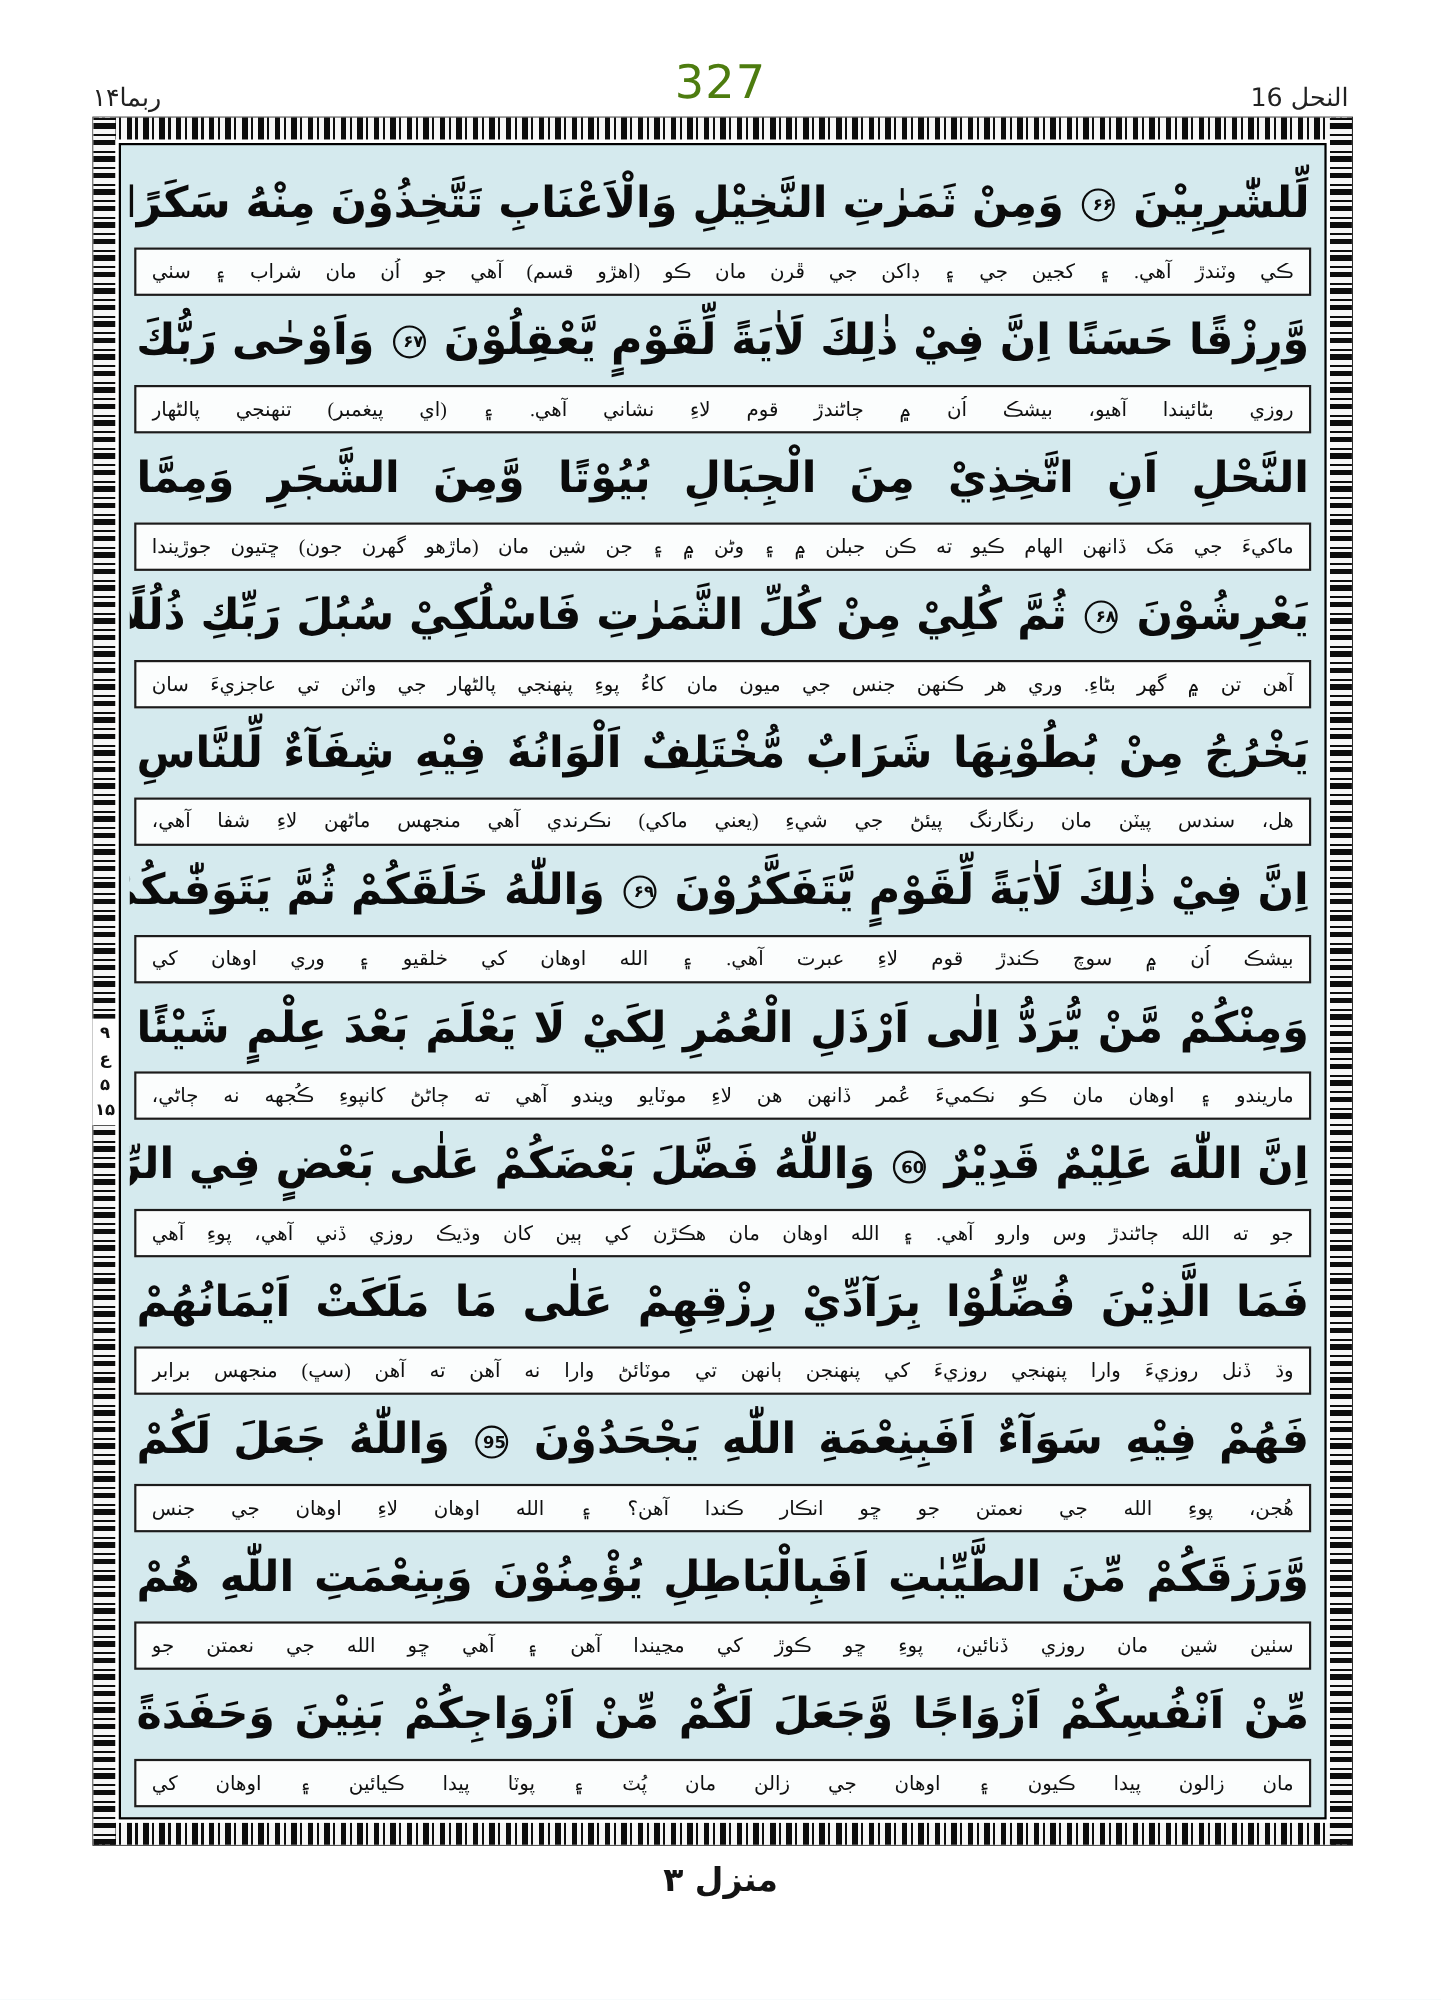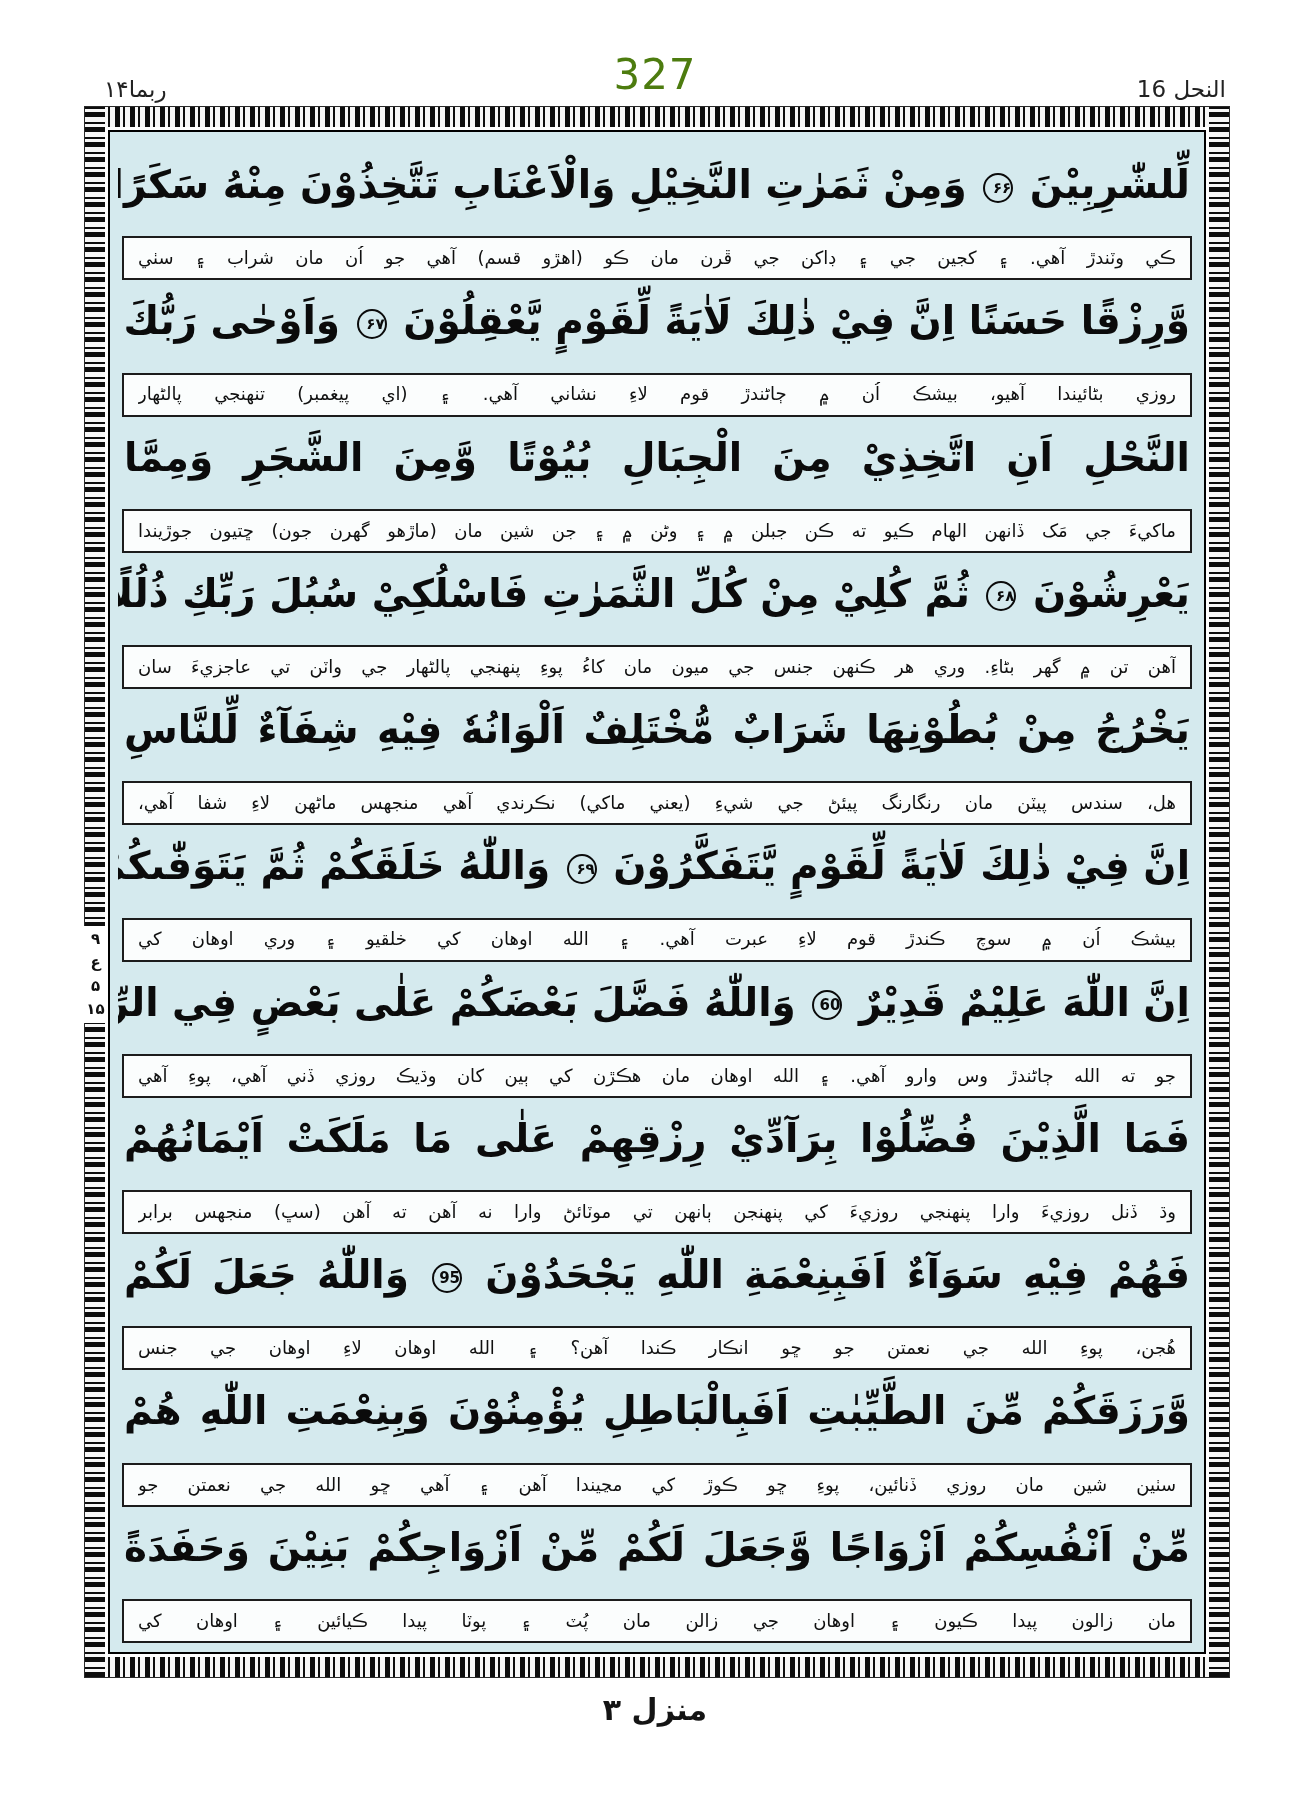--- a/index.html
+++ b/index.html
@@ -16,21 +16,21 @@
     font-family:"DejaVu Sans", sans-serif;
     color:var(--ink);
     overflow:hidden;
   }
   
   .header{
     position:absolute; top:50px; left:84px; right:84px; height:52px;
     display:flex; justify-content:space-between; align-items:flex-end;
     direction:rtl;
   }
-  .hdr-side{ font-size:23px; color:#222;margin-left:20px; }
+  .hdr-side{ font-size:23px; color:#222; }
   .hdr-page{
     position:absolute; left:0; right:0; top:0;
     text-align:center; font-size:42px; font-weight:normal;
     letter-spacing:1px; color:#4d7c0f;
     font-family:"DejaVu Sans", sans-serif;
   }
   
   .frame{
     position:absolute; left:84px; top:106px; width:1146px; height:1572px;
     background:#fff; border:1px solid #2a2a2a;
@@ -76,20 +76,21 @@
     vertical-align:middle; margin:0 3px;
     background:var(--panel_bg);
   }
   .transwrap{
     flex:0 0 44px;
     margin:1px 4px 3px 4px;
     background:var(--box_bg);
     border:2px solid #1c1c1c;
     display:flex; align-items:center;
     padding:2px 14px;
+    font-family:Liberation Serif, serif;
   }
   .trans{
     width:100%;
     direction:rtl;
     font-size:18px; line-height:1.35;
     text-align:justify; text-align-last:justify;
     color:#101010;
     white-space:nowrap; overflow:hidden;
   }
   
@@ -156,20 +157,26 @@
     </div>
   </div>
 
   <div class="row">
     <div class="ayah">اِنَّ فِيْ ذٰلِكَ لَاٰيَةً لِّقَوْمٍ يَّتَفَكَّرُوْنَ <span class="anum">۶۹</span> وَاللّٰهُ خَلَقَكُمْ ثُمَّ يَتَوَفّٰىكُمْ</div>
     <div class="transwrap">
       <div class="trans">بيشڪ اُن ۾ سوچ ڪندڙ قوم لاءِ عبرت آهي. ۽ الله اوهان کي خلقيو ۽ وري اوهان کي</div>
     </div>
   </div>
 
+  <div class="row">
+    <div class="ayah">وَمِنْكُمْ مَّنْ يُّرَدُّ اِلٰى اَرْذَلِ الْعُمُرِ لِكَيْ لَا يَعْلَمَ بَعْدَ عِلْمٍ شَيْئًا</div>
+    <div class="transwrap">
+      <div class="trans">ماريندو ۽ اوهان مان ڪو نڪميءَ عُمر ڏانهن هن لاءِ موٽايو ويندو آهي ته ڄاڻڻ کانپوءِ ڪُجهه نه ڄاڻي،</div>
+    </div>
+  </div>
 
   <div class="row">
     <div class="ayah">اِنَّ اللّٰهَ عَلِيْمٌ قَدِيْرٌ <span class="anum">60</span> وَاللّٰهُ فَضَّلَ بَعْضَكُمْ عَلٰى بَعْضٍ فِي الرِّزْقِ</div>
     <div class="transwrap">
       <div class="trans">جو ته الله ڄاڻندڙ وس وارو آهي. ۽ الله اوهان مان هڪڙن کي ٻين کان وڌيڪ روزي ڏني آهي، پوءِ آهي</div>
     </div>
   </div>
 
   <div class="row">
     <div class="ayah">فَمَا الَّذِيْنَ فُضِّلُوْا بِرَآدِّيْ رِزْقِهِمْ عَلٰى مَا مَلَكَتْ اَيْمَانُهُمْ</div>

